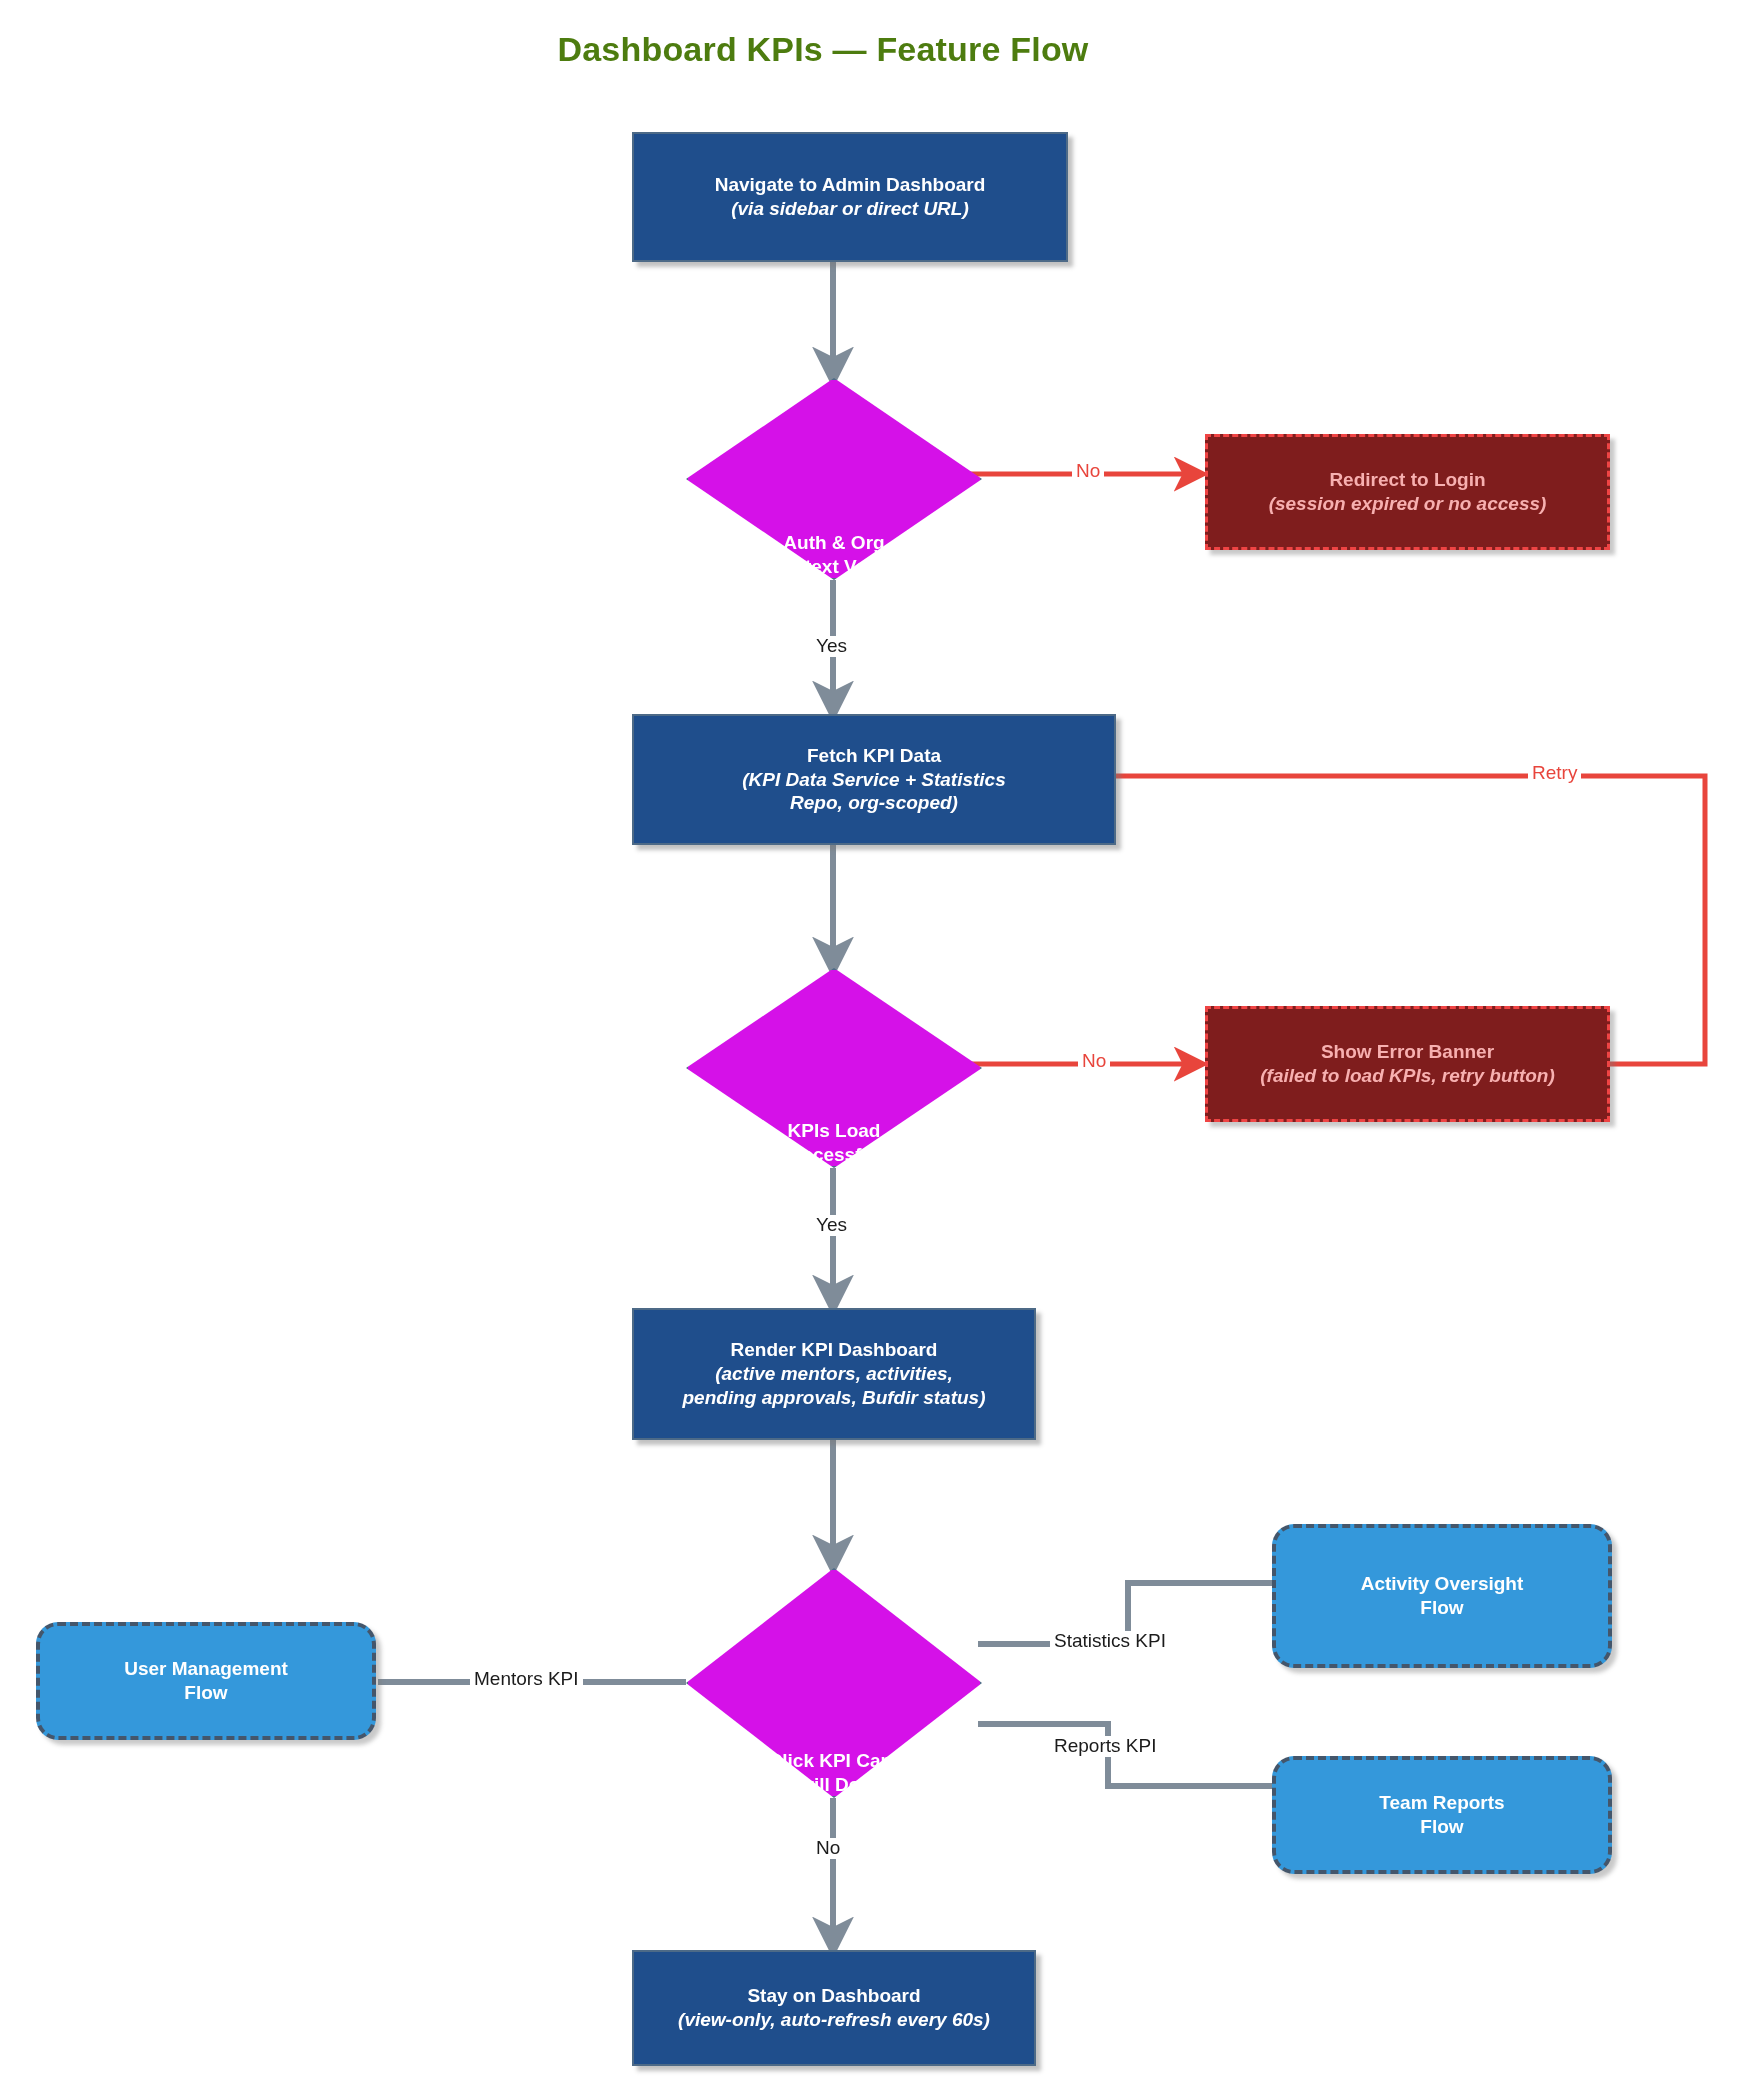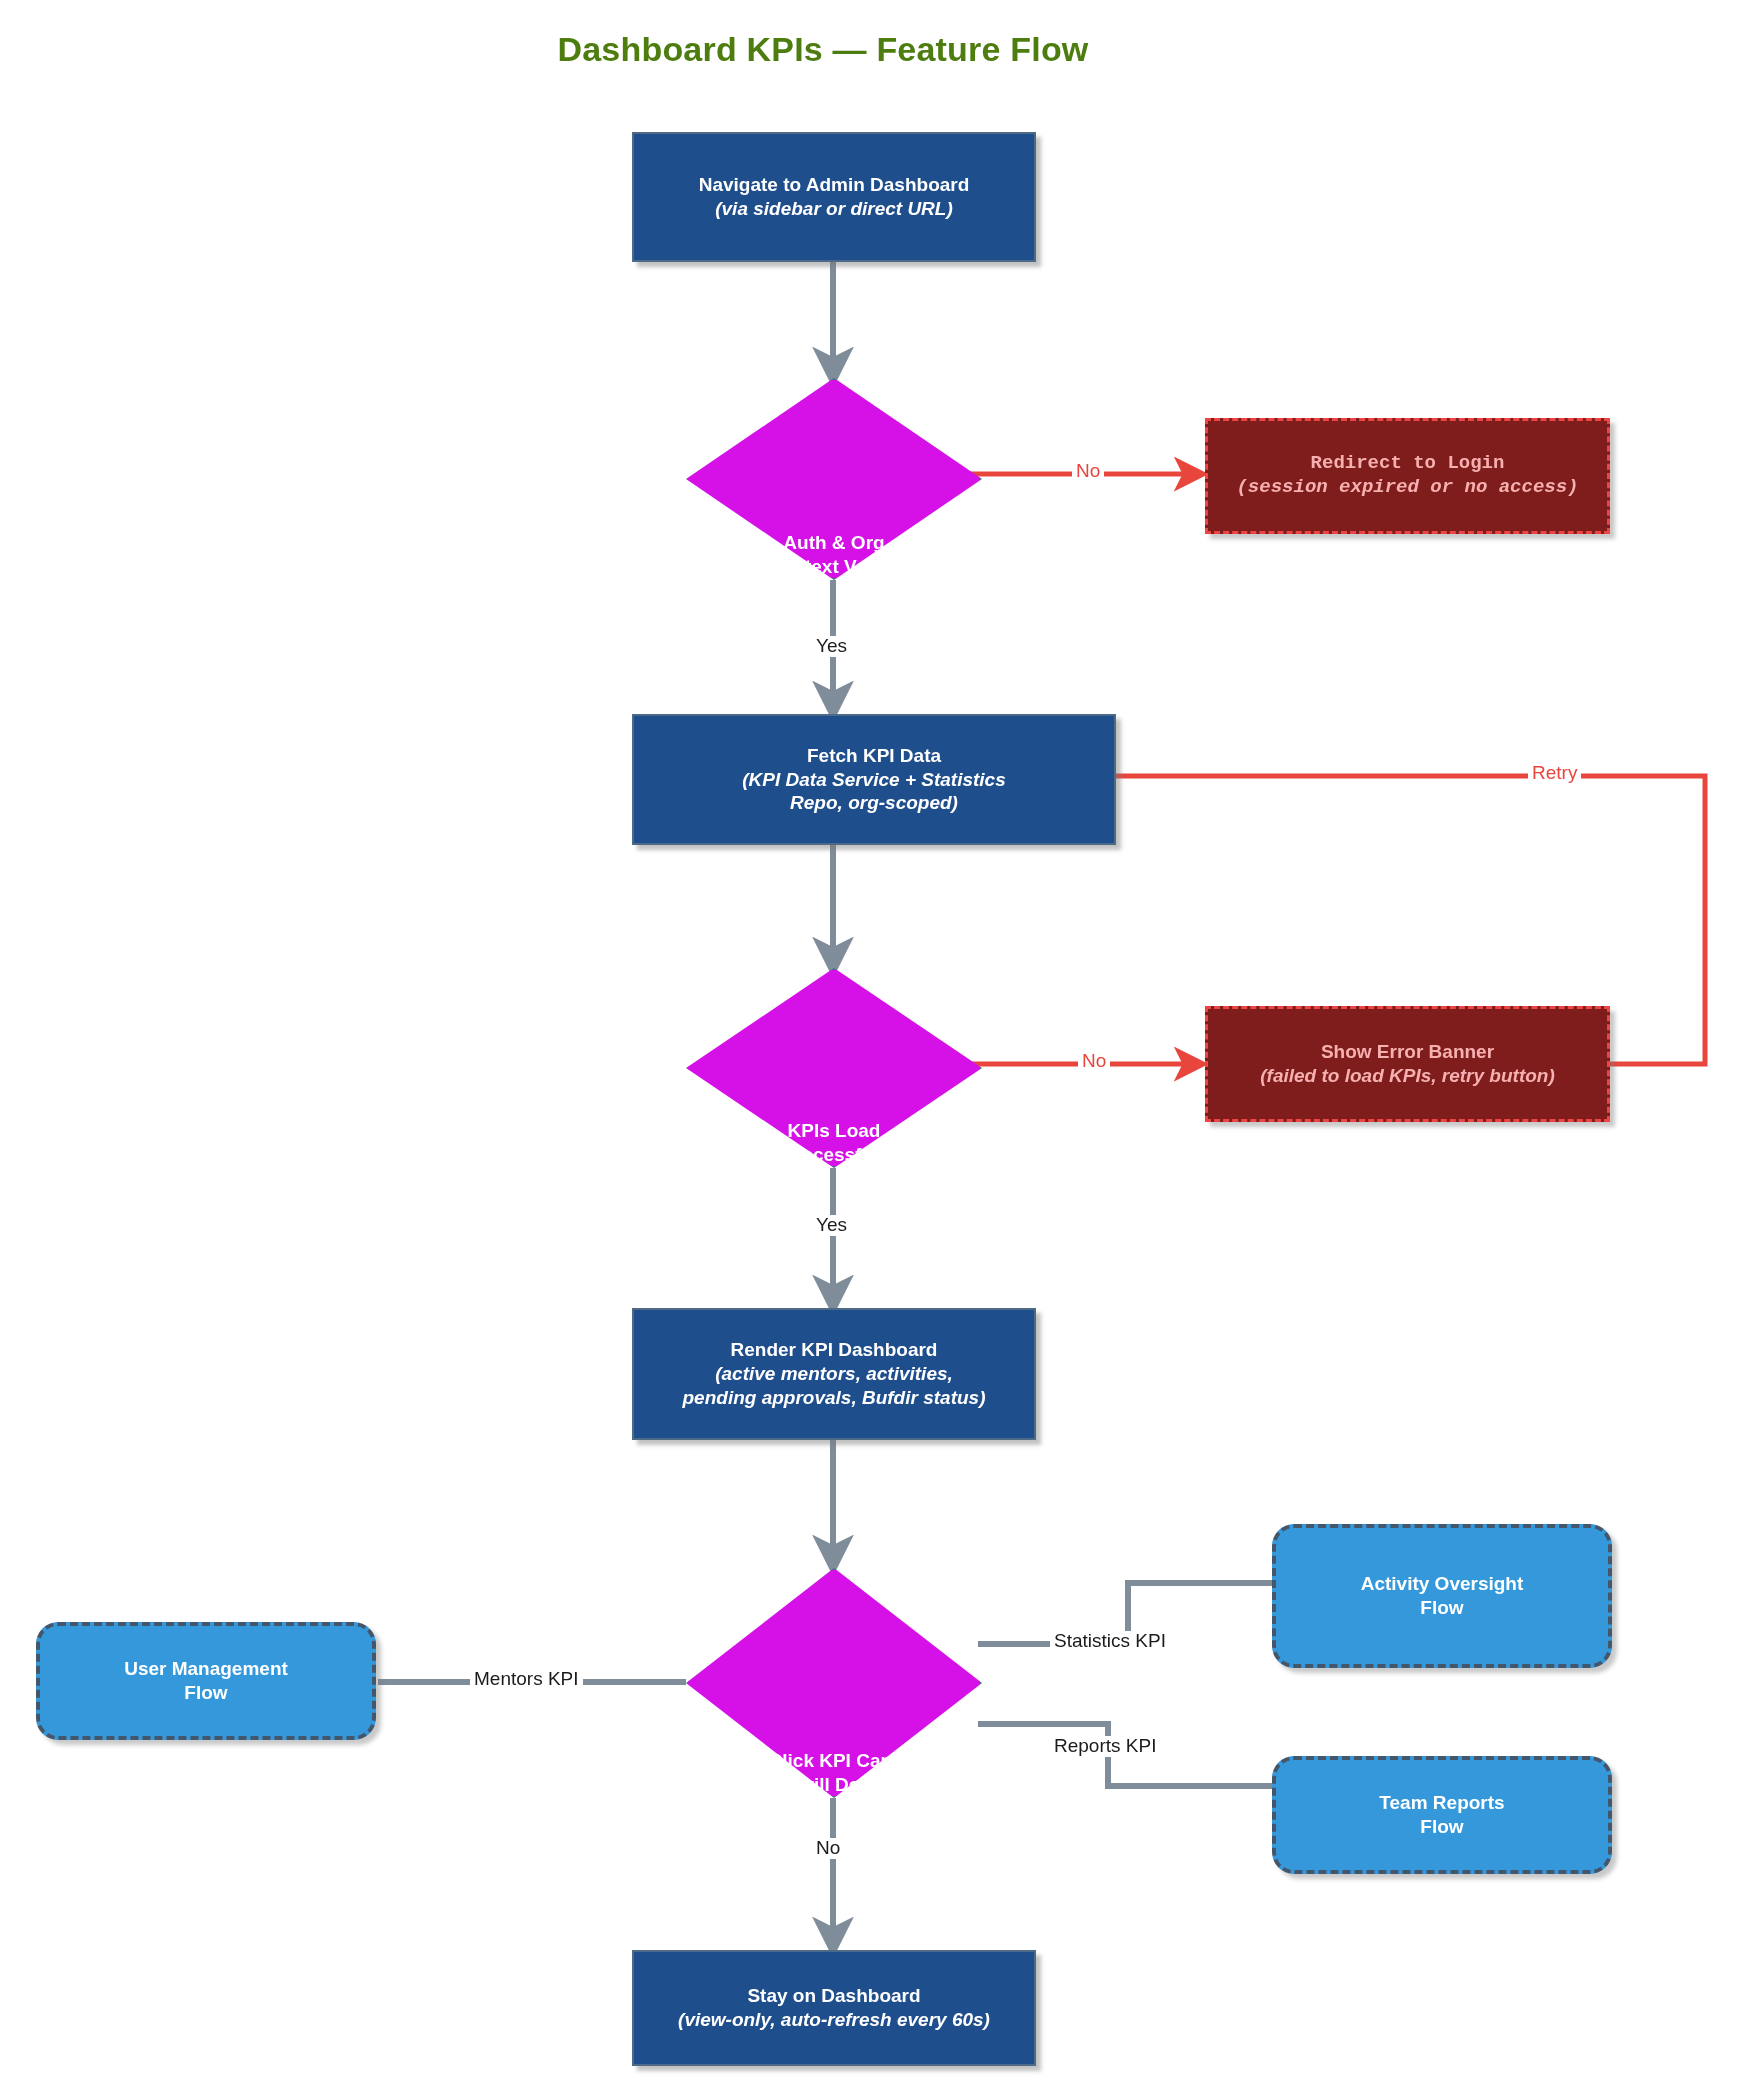--- a/index.html
+++ b/index.html
@@ -159,34 +159,34 @@
 
     <path d="M 686 1682 L 378 1682" stroke="#7f8c99" stroke-width="6" fill="none"></path>
 
     <path d="M 978 1644 L 1128 1644 L 1128 1583 L 1272 1583" stroke="#7f8c99" stroke-width="6" fill="none"></path>
 
     <path d="M 978 1724 L 1108 1724 L 1108 1786 L 1272 1786" stroke="#7f8c99" stroke-width="6" fill="none"></path>
 
     <path d="M 833 1798 L 833 1948" stroke="#7f8c99" stroke-width="6" fill="none" marker-end="url(#arrow-gray)"></path>
   </svg>
 
-  <div class="node process" style="left:632px; top:132px; width:404px; height:130px;">
+  <div class="node process" style="left:632px; top:132px; width:436px; height:130px;">
     <div class="l1">Navigate to Admin Dashboard</div>
     <div class="l2">(via sidebar or direct URL)</div>
   </div>
 
   <div class="decision-wrap" style="left:686px; top:378px; width:296px; height:202px;">
     <div class="diamond"></div>
     <div class="decision-label">
       <div>Auth &amp; Org</div>
       <div>Context Valid?</div>
     </div>
   </div>
 
-  <div class="node error-node" style="left:1205px; top:418px; width:405px; height:116px;font-family:Liberation Mono, monospace;">
+  <div class="node error-node" style="left:1205px; top:434px; width:405px; height:116px;">
     <div class="l1">Redirect to Login</div>
     <div class="l2">(session expired or no access)</div>
   </div>
 
   <div class="node process" style="left:632px; top:714px; width:484px; height:131px;">
     <div class="l1">Fetch KPI Data</div>
     <div class="l2">(KPI Data Service + Statistics</div>
     <div class="l2">Repo, org-scoped)</div>
   </div>
 

